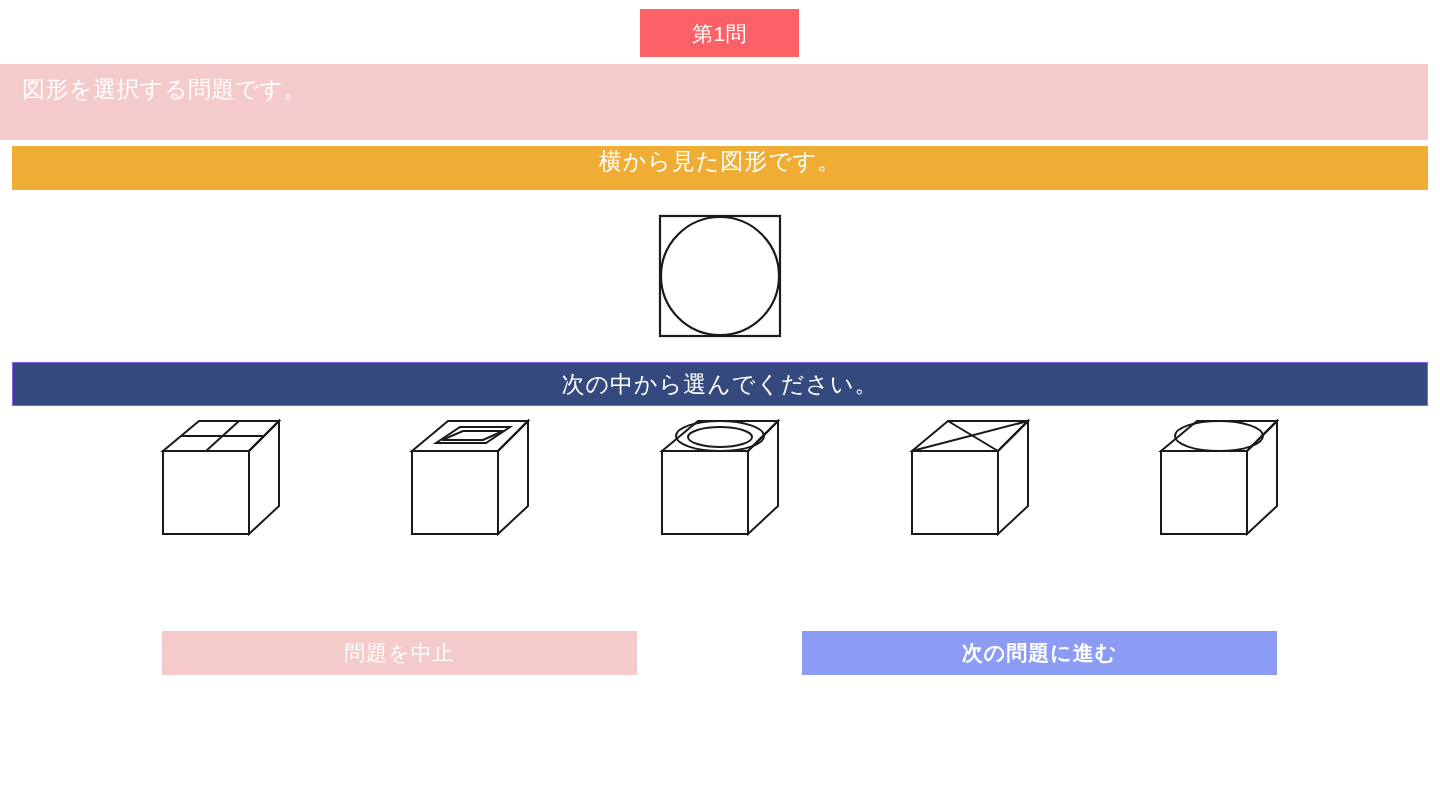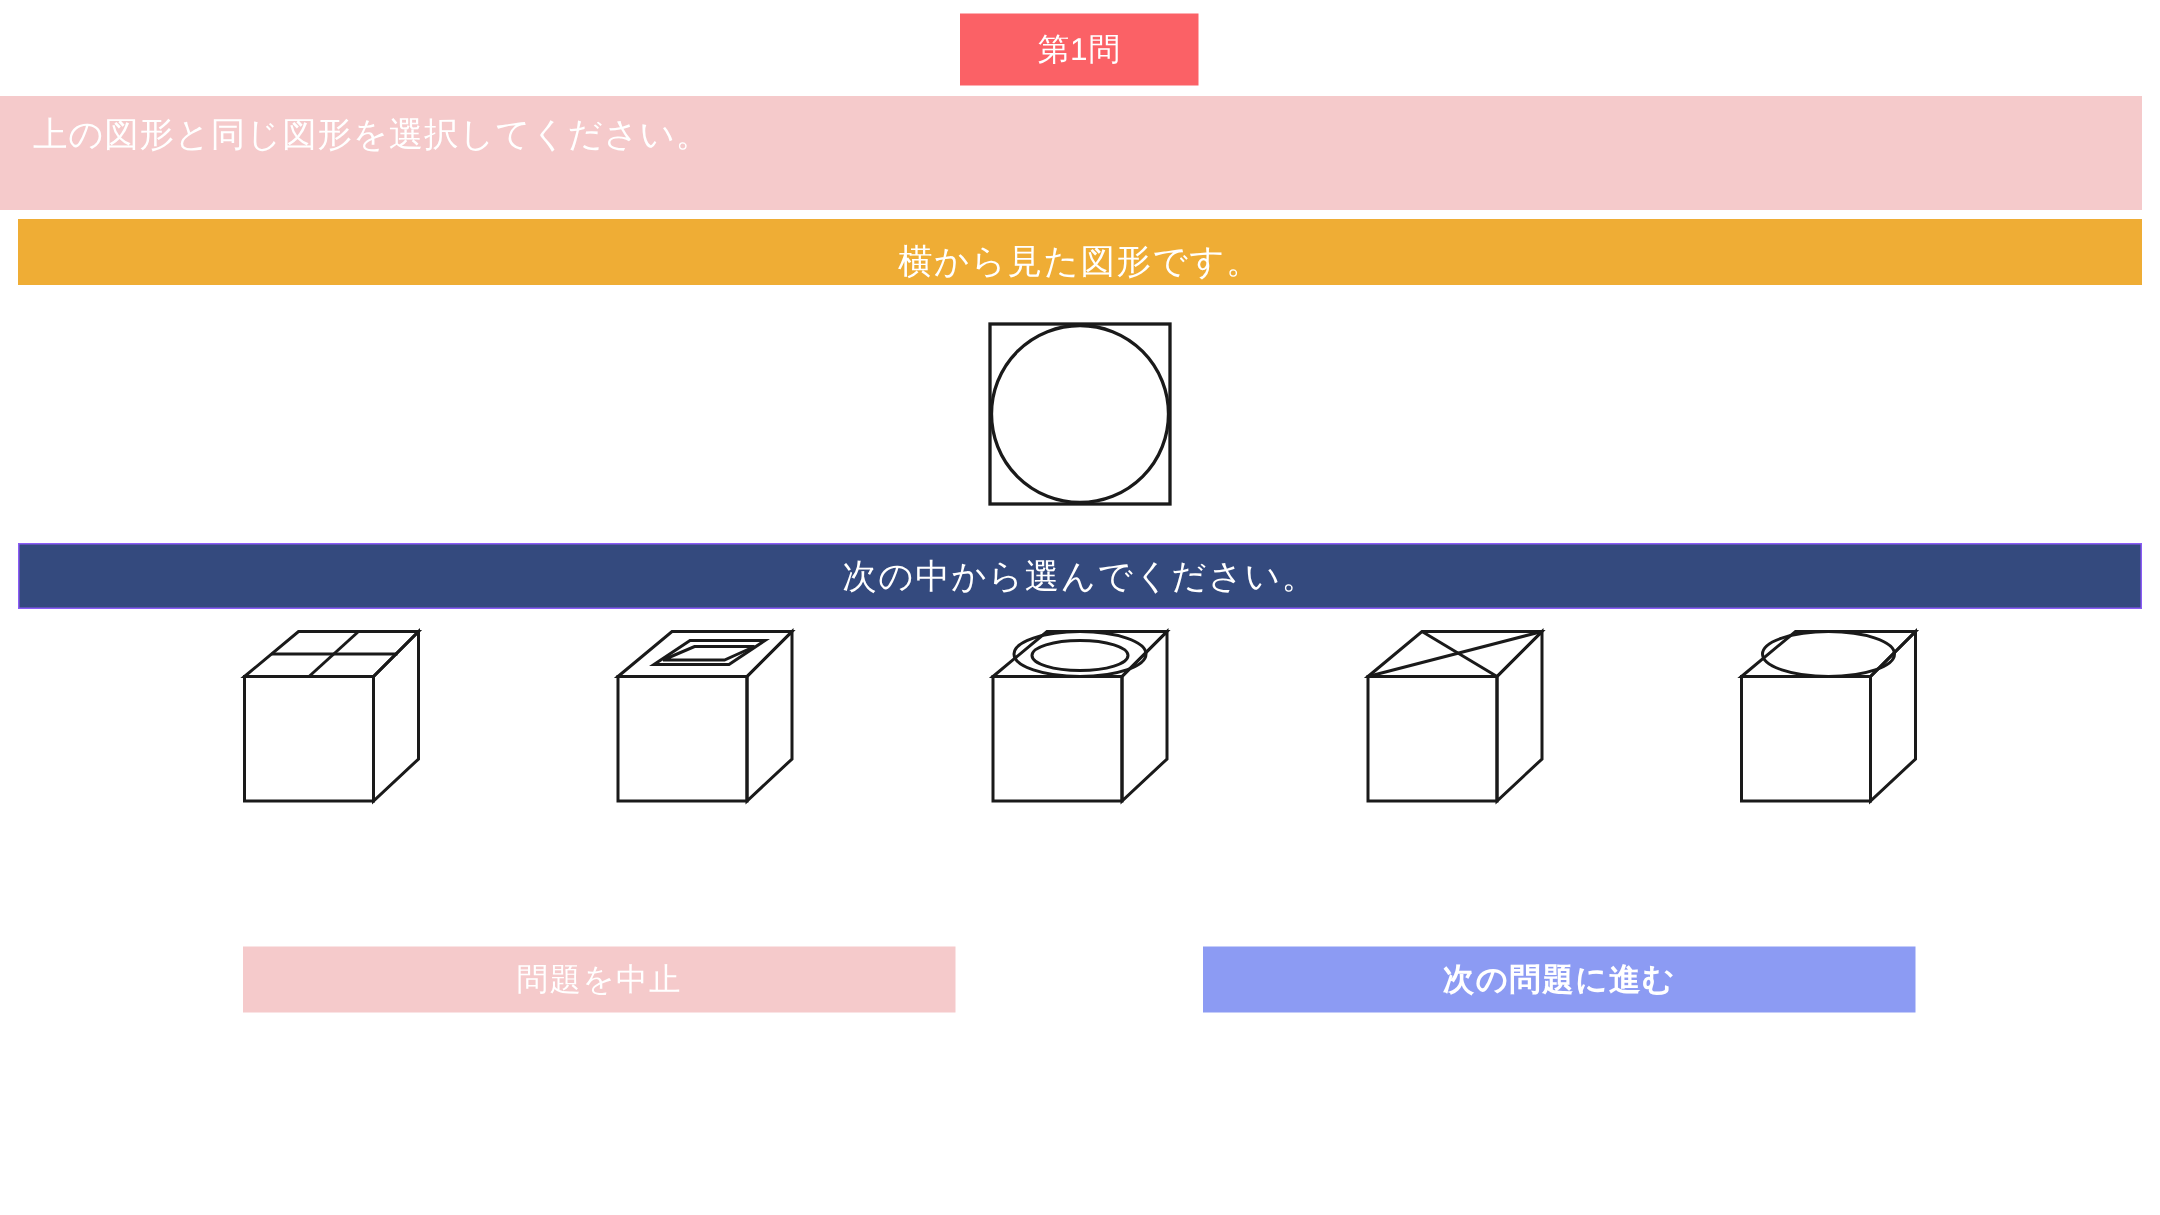--- a/index.html
+++ b/index.html
@@ -56,21 +56,21 @@
   
   .orange-band {
     position: absolute;
     left: 12px;
     top: 146px;
     width: 1416px;
     height: 44px;
     background: #efad35;
     color: #ffffff;
     display: flex;
-    align-items: flex-end;
+    align-items: flex-start;
     justify-content: center;
     font-size: 23px;
     letter-spacing: 1px;
   }
 
   
   .figure-stage {
     position: absolute;
     left: 0px;
     top: 196px;
@@ -157,21 +157,21 @@
   }
 </style>
 </head>
 <body>
 
 <div class="question-badge">
   <span>第1問</span>
 </div>
 
 <div class="instruction-band">
-  <div class="instruction-line">上の図形と同じ図形を選択してください。</div>
+  <div class="instruction-line">図形を選択する問題です。</div>
 </div>
 
 <div class="orange-band">
   <span>横から見た図形です。</span>
 </div>
 
 <div class="figure-stage">
   <svg width="124" height="124" viewBox="0 0 124 124">
     <rect x="2" y="2" width="120" height="120" fill="none" stroke="#1a1a1a" stroke-width="2.2"></rect>
     <circle cx="62" cy="62" r="59" fill="none" stroke="#1a1a1a" stroke-width="2.2"></circle>

